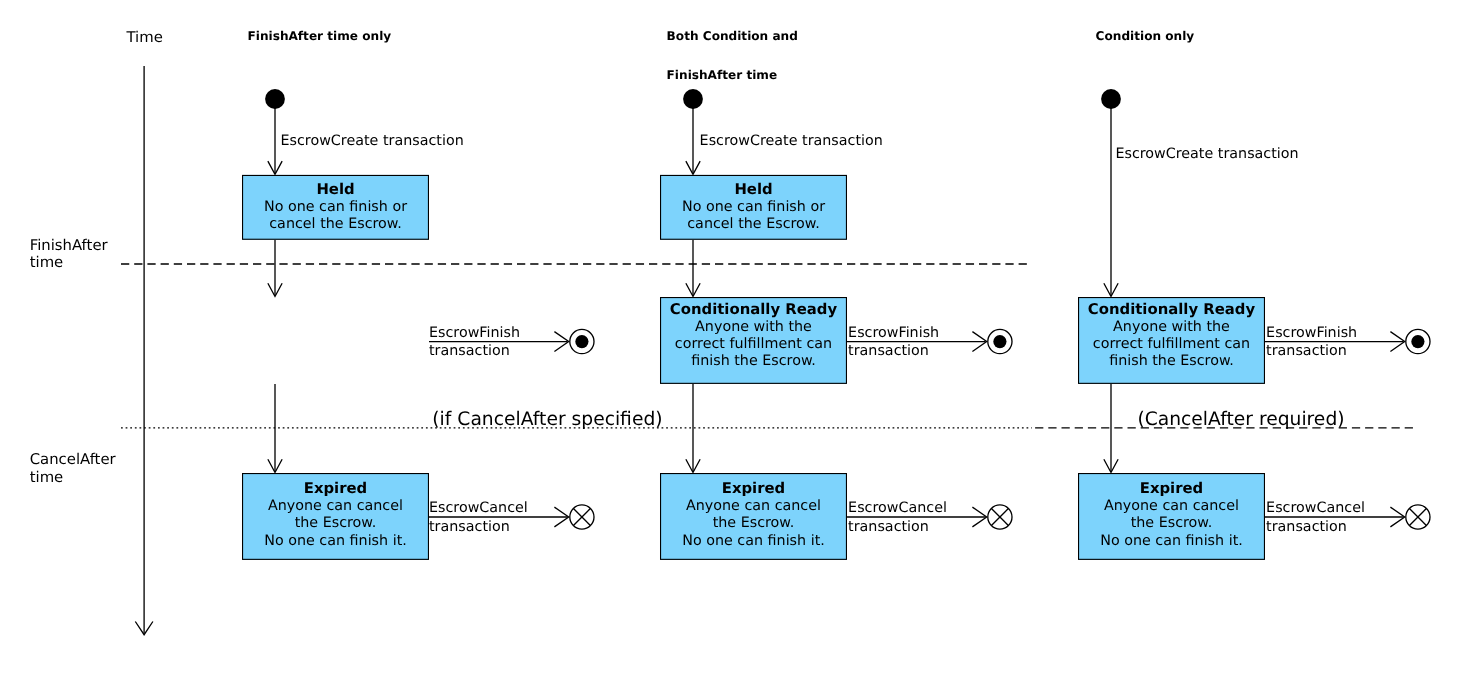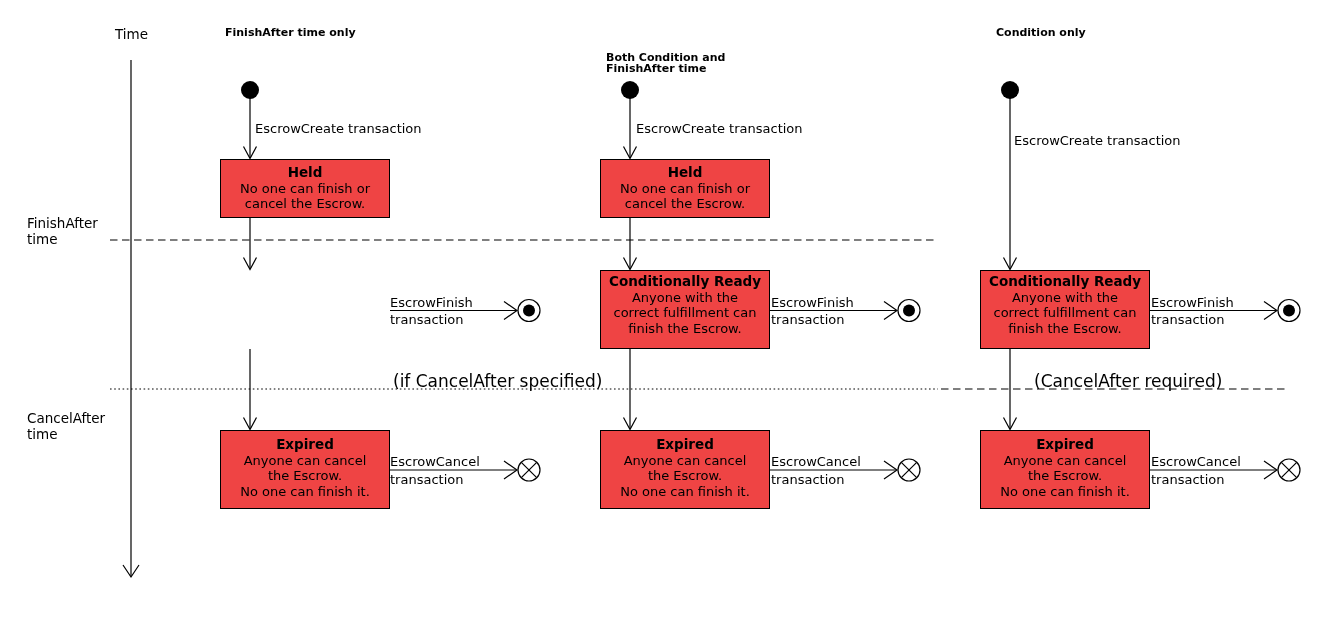--- a/index.html
+++ b/index.html
@@ -9,21 +9,21 @@
     font-family:"DejaVu Sans", sans-serif; color:#000000; overflow:hidden;
   }
   svg.layer { position:absolute; left:0; top:0; }
   .hdr { position:absolute; font-size:11px; font-weight:bold; white-space:nowrap; line-height:16px; }
   .plain-hdr { position:absolute; font-size:13.5px; white-space:nowrap; }
   .lbl { position:absolute; font-size:13px; white-space:nowrap; }
   .axis-lbl { position:absolute; font-size:13.5px; line-height:16px; white-space:nowrap; }
   .small-lbl { position:absolute; font-size:17px; white-space:nowrap; }
   .tlabel { position:absolute; width:130px; text-align:left; font-size:13px; white-space:nowrap; }
   .sbox {
-    position:absolute; border:1.3px solid #000; background:#ef4444;
+    position:absolute; border:1.3px solid #000; background:#7dd3fc;
     text-align:center; font-size:13px; line-height:15.5px; padding-top:5px;
   }
   .sbox .stitle { font-weight:bold; font-size:13.5px; }
 </style>
 </head>
 <body>
 
 <div class="canvas">
 
   <svg class="layer" width="1330" height="620" viewBox="0 0 1330 620">
@@ -95,21 +95,21 @@
       <g>
         <circle cx="1289" cy="470" r="11" fill="#fff"></circle>
         <line x1="1281.3" y1="462.3" x2="1296.7" y2="477.7"></line>
         <line x1="1296.7" y1="462.3" x2="1281.3" y2="477.7"></line>
       </g>
     </g>
   </svg>
 
   <div class="plain-hdr" style="left:115px; top:26px;">Time</div>
   <div class="hdr" style="left:225px; top:25px;">FinishAfter time only</div>
-  <div class="hdr" style="left:606px; top:25px;margin-top:25px;">Both Condition and</div>
+  <div class="hdr" style="left:606px; top:25px;">Both Condition and</div>
   <div class="hdr" style="left:606px; top:41px;margin-top:20px;">FinishAfter time</div>
   <div class="hdr" style="left:996px; top:25px;">Condition only</div>
 
   <div class="axis-lbl" style="left:27px; top:215px;">
     <div>FinishAfter</div>
     <div>time</div>
   </div>
   <div class="axis-lbl" style="left:27px; top:364px;margin-top:46px;">
     <div>CancelAfter</div>
     <div>time</div>

